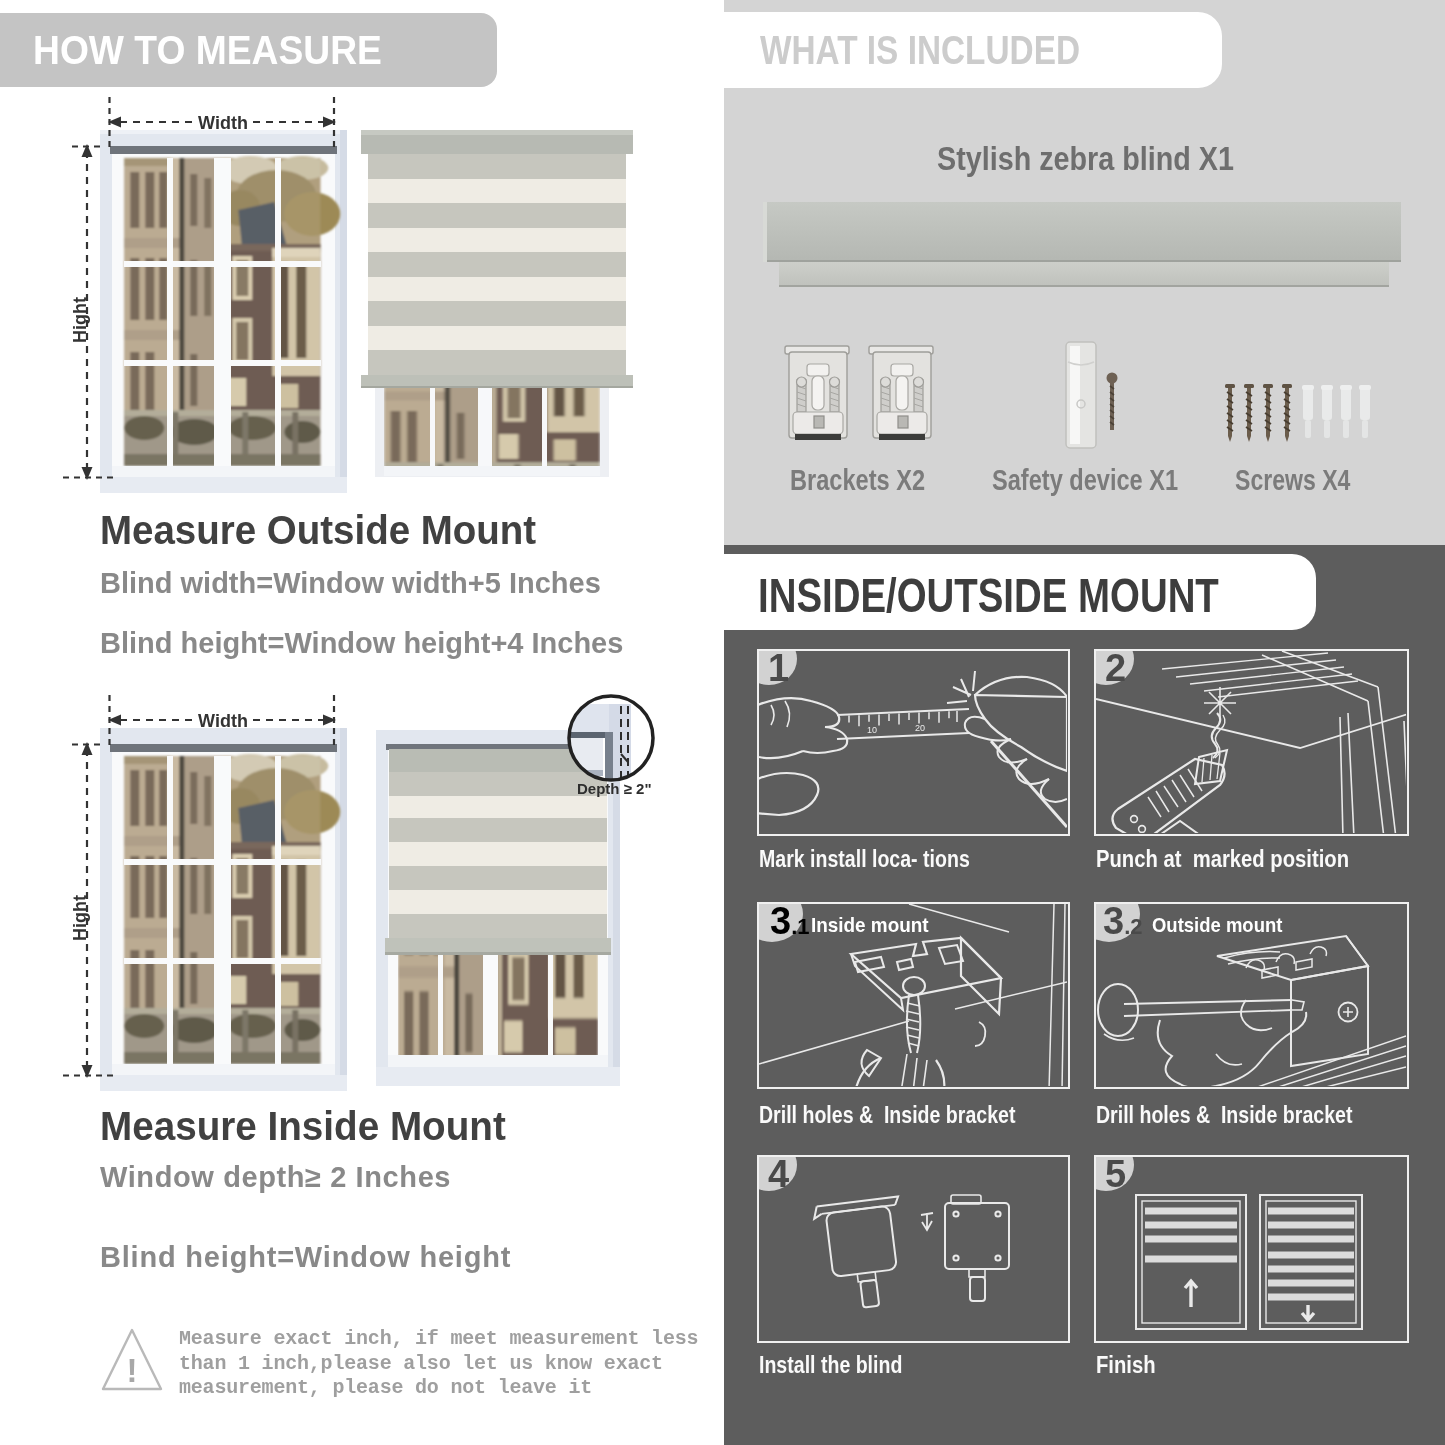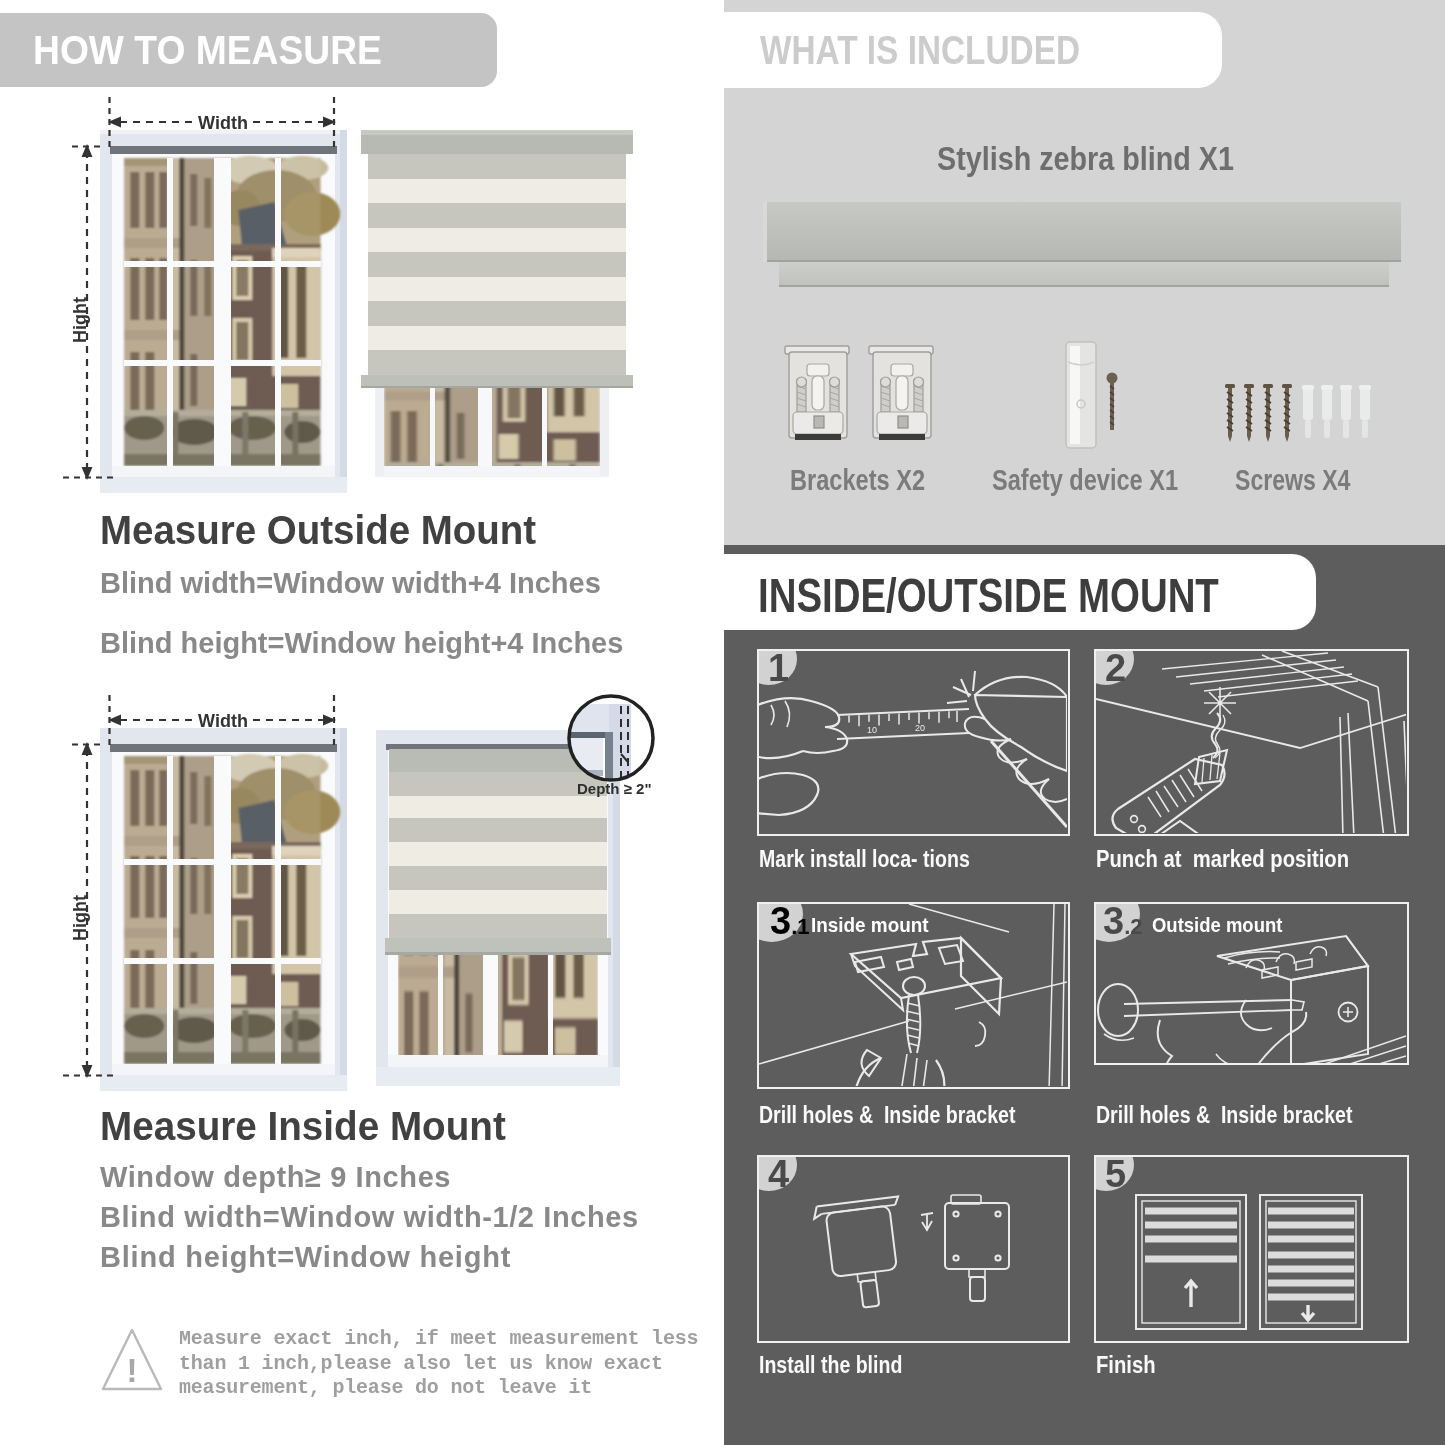--- a/index.html
+++ b/index.html
@@ -146,21 +146,21 @@
     <line x1="12" y1="11.5" x2="42" y2="11.5" stroke-dasharray="6 5"></line>
     <line x1="3" y1="342.5" x2="54" y2="342.5" stroke-dasharray="6 5"></line>
     <line x1="27" y1="16" x2="27" y2="338" stroke-dasharray="7 6"></line>
   </g>
   <polygon points="27,9 21.5,22 32.5,22 " fill="#333333"></polygon>
   <polygon points="27,345 21.5,332 32.5,332" fill="#333333"></polygon>
 </svg>
 <div class="abs b" style="left:45px;top:310px;width:70px;height:20px;font-size:18px;color:#333;transform:rotate(-90deg);transform-origin:center;text-align:center;">Hight</div>
 
 <div class="abs b sx" style="left:100px;top:508px;font-size:40px;color:#414141;transform:scaleX(0.962);">Measure Outside Mount</div>
-<div class="abs b sx" style="left:100px;top:567px;font-size:29px;color:#898989;">Blind width=Window width+4 Inches</div>
+<div class="abs b sx" style="left:100px;top:567px;font-size:29px;color:#898989;">Blind width=Window width+5 Inches</div>
 <div class="abs b sx" style="left:100px;top:607px;font-size:29px;color:#898989;margin-top:20px;">Blind height=Window height+4 Inches</div>
 
 <svg class="abs" style="left:100px;top:728px;" width="247" height="363" viewBox="0 0 247 363">
   <rect x="0" y="0" width="247" height="363" fill="#e2e7ef"></rect>
   <rect x="240" y="0" width="7" height="363" fill="#d5dbe6"></rect>
   <rect x="10" y="16" width="227" height="8" fill="#6f747b"></rect>
   <rect x="12" y="24" width="223" height="322" fill="#f9fafb"></rect>
   <use href="#scene" transform="translate(24.3,28)"></use>
   <rect x="114" y="28" width="17" height="308" fill="#f9fafb"></rect>
   <rect x="67" y="28" width="6" height="308" fill="#f9fafb"></rect>
@@ -236,22 +236,21 @@
     <rect x="-2" y="78" width="40" height="6" fill="#aab2bf"></rect>
     <line x1="56" y1="14" x2="56" y2="90" stroke="#2c2c2c" stroke-width="2" stroke-dasharray="8 5"></line>
     <line x1="63" y1="14" x2="63" y2="90" stroke="#2c2c2c" stroke-width="2" stroke-dasharray="8 5"></line>
     <polyline points="56,62 63,70" stroke="#2c2c2c" stroke-width="2" fill="none"></polyline>
   </g>
   <circle cx="46" cy="46" r="42" fill="none" stroke="#222222" stroke-width="3.5"></circle>
 </svg>
 <div class="abs b" style="left:577px;top:780px;font-size:15px;color:#2e2e2e;">Depth ≥ 2"</div>
 
 <div class="abs b sx" style="left:100px;top:1104px;font-size:40px;color:#414141;transform:scaleX(0.966);">Measure Inside Mount</div>
-<div class="abs b sx" style="left:100px;top:1161px;font-size:29px;color:#898989;letter-spacing:0.6px;">Window depth≥ 9 Inches</div>
-<div class="abs b sx" style="left:100px;top:1201px;font-size:29px;color:#898989;letter-spacing:0.6px;">Blind width=Window width-1/2 Inches</div>
+<div class="abs b sx" style="left:100px;top:1161px;font-size:29px;color:#898989;letter-spacing:0.6px;">Window depth≥ 2 Inches</div>
 <div class="abs b sx" style="left:100px;top:1241px;font-size:29px;color:#898989;letter-spacing:0.8px;">Blind height=Window height</div>
 
 <svg class="abs" style="left:100px;top:1326px;" width="66" height="68" viewBox="0 0 66 68">
   <path d="M32 4 L61 63 L3 63 Z" fill="none" stroke="#b9b9b9" stroke-width="2.4" stroke-linejoin="round"></path>
   <text x="32" y="56" font-size="33" font-weight="bold" fill="#a8a8a8" text-anchor="middle" font-family="Liberation Sans,sans-serif">!</text>
 </svg>
 <div class="abs b" style="left:179px;top:1327px;font-size:20px;line-height:24.5px;color:#9f9f9f;letter-spacing:-0.2px;font-family:Liberation Mono, monospace;">Measure exact inch, if meet measurement less<br>than 1 inch,please also let us know exact<br>measurement, please do not leave it</div>
 
 <div class="abs" style="left:724px;top:0;width:721px;height:545px;background:#d4d4d4;"></div>
 <div class="abs" style="left:706px;top:12px;width:516px;height:76px;background:#ffffff;border-radius:0 24px 24px 0;"></div>
@@ -405,21 +404,21 @@
       <path d="M156 85 l13 3 M155 93 l13 3 M155 101 l13 3 M155 109 l13 3 M156 117 l12 3 M157 125 l11 3" stroke-width="1.5"></path>
       <path d="M228 104 q8 4 6 14 q-2 10 -10 10" stroke-width="1.8"></path>
       <path d="M130 140 q-20 8 -26 34 M185 142 q10 14 8 30" stroke-width="2.2"></path>
       <path d="M130 140 l-14 -8 q-12 14 2 26 Z" stroke-width="2"></path>
       <path d="M156 136 l-6 38 M166 140 l-4 34 M176 142 l-4 30" stroke-width="1.6"></path>
     </g>
   </svg>
 </div>
 <div class="abs b sx" style="left:759px;top:1102px;font-size:23px;color:#fafafa;transform:scaleX(0.85);">Drill holes &amp;&nbsp; Inside bracket</div>
 
-<div class="abs" style="left:1094px;top:902px;width:315px;height:163px;border:2.5px solid #f0f0f0;box-sizing:border-box;overflow:hidden;">
+<div class="abs" style="left:1094px;top:902px;width:315px;height:187px;border:2.5px solid #f0f0f0;box-sizing:border-box;overflow:hidden;">
   <div class="abs" style="left:-18px;top:-18px;width:62px;height:56px;border-radius:50%;background:#d2d2d2;"></div>
   <div class="abs b" style="left:7px;top:-4px;font-size:38px;color:#4a4a4a;">3<span style="font-size:22px;">.2</span></div>
   <div class="abs b sx" style="left:56px;top:9px;font-size:21px;color:#ffffff;transform:scaleX(0.88);">Outside mount</div>
   <svg class="abs" style="left:0;top:0;" width="310" height="182" viewBox="0 0 310 182" fill="none" stroke="#e9e9e9" stroke-width="2">
 
     <path d="M121 52 L250 32 L272 62 L195 76 Z" stroke-width="2"></path>
     <path d="M272 62 L272 150 L195 162 L195 76 Z" stroke-width="2"></path>
     <path d="M250 32 L272 62" stroke-width="1.6"></path>
     <path d="M128 54 q30 -8 56 -6 M132 60 q28 -7 52 -6" stroke-width="1.5"></path>
     <path d="M150 64 q4 -10 12 -8 q8 2 6 10 M180 58 q4 -10 12 -8 q8 2 6 10 M214 50 q4 -9 11 -7 q7 2 5 9" stroke-width="1.5"></path>

